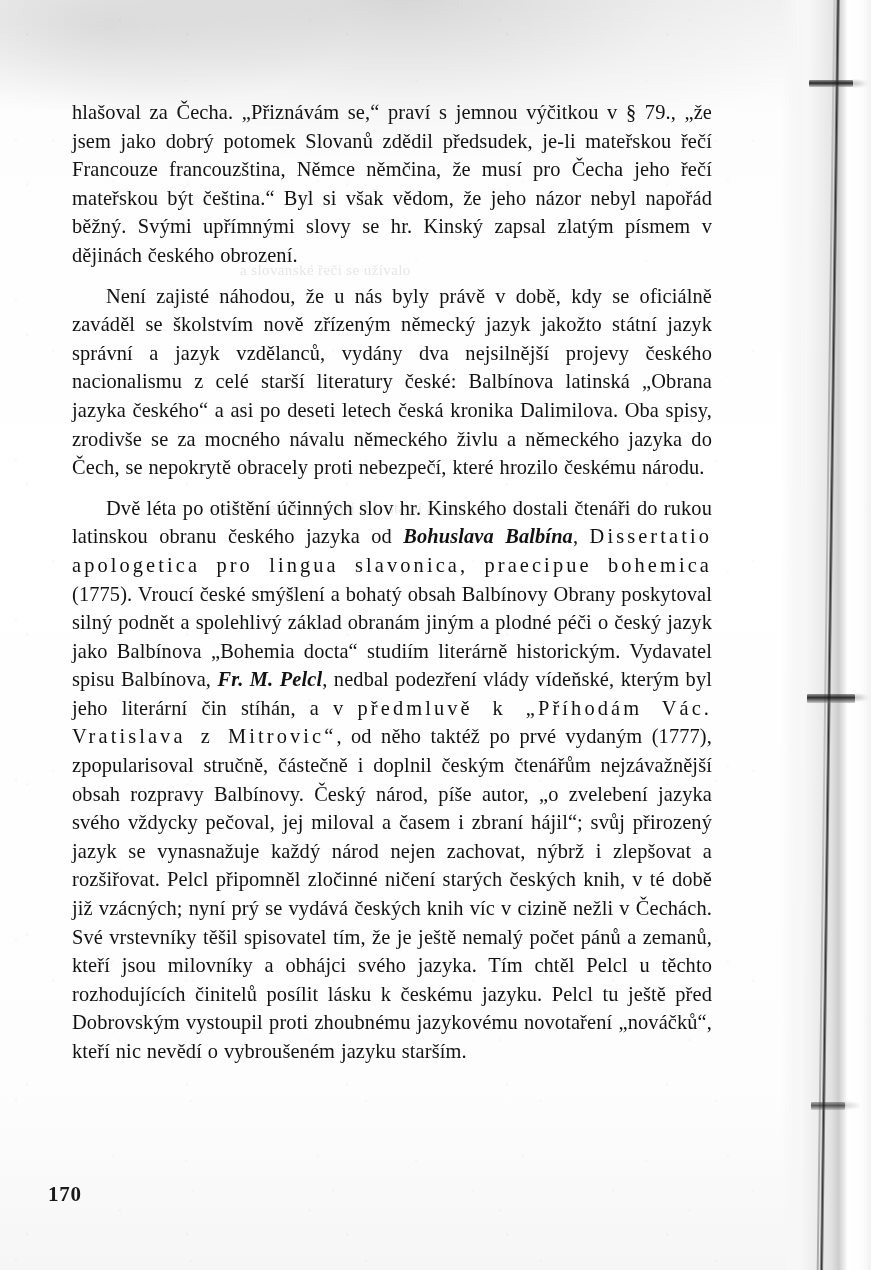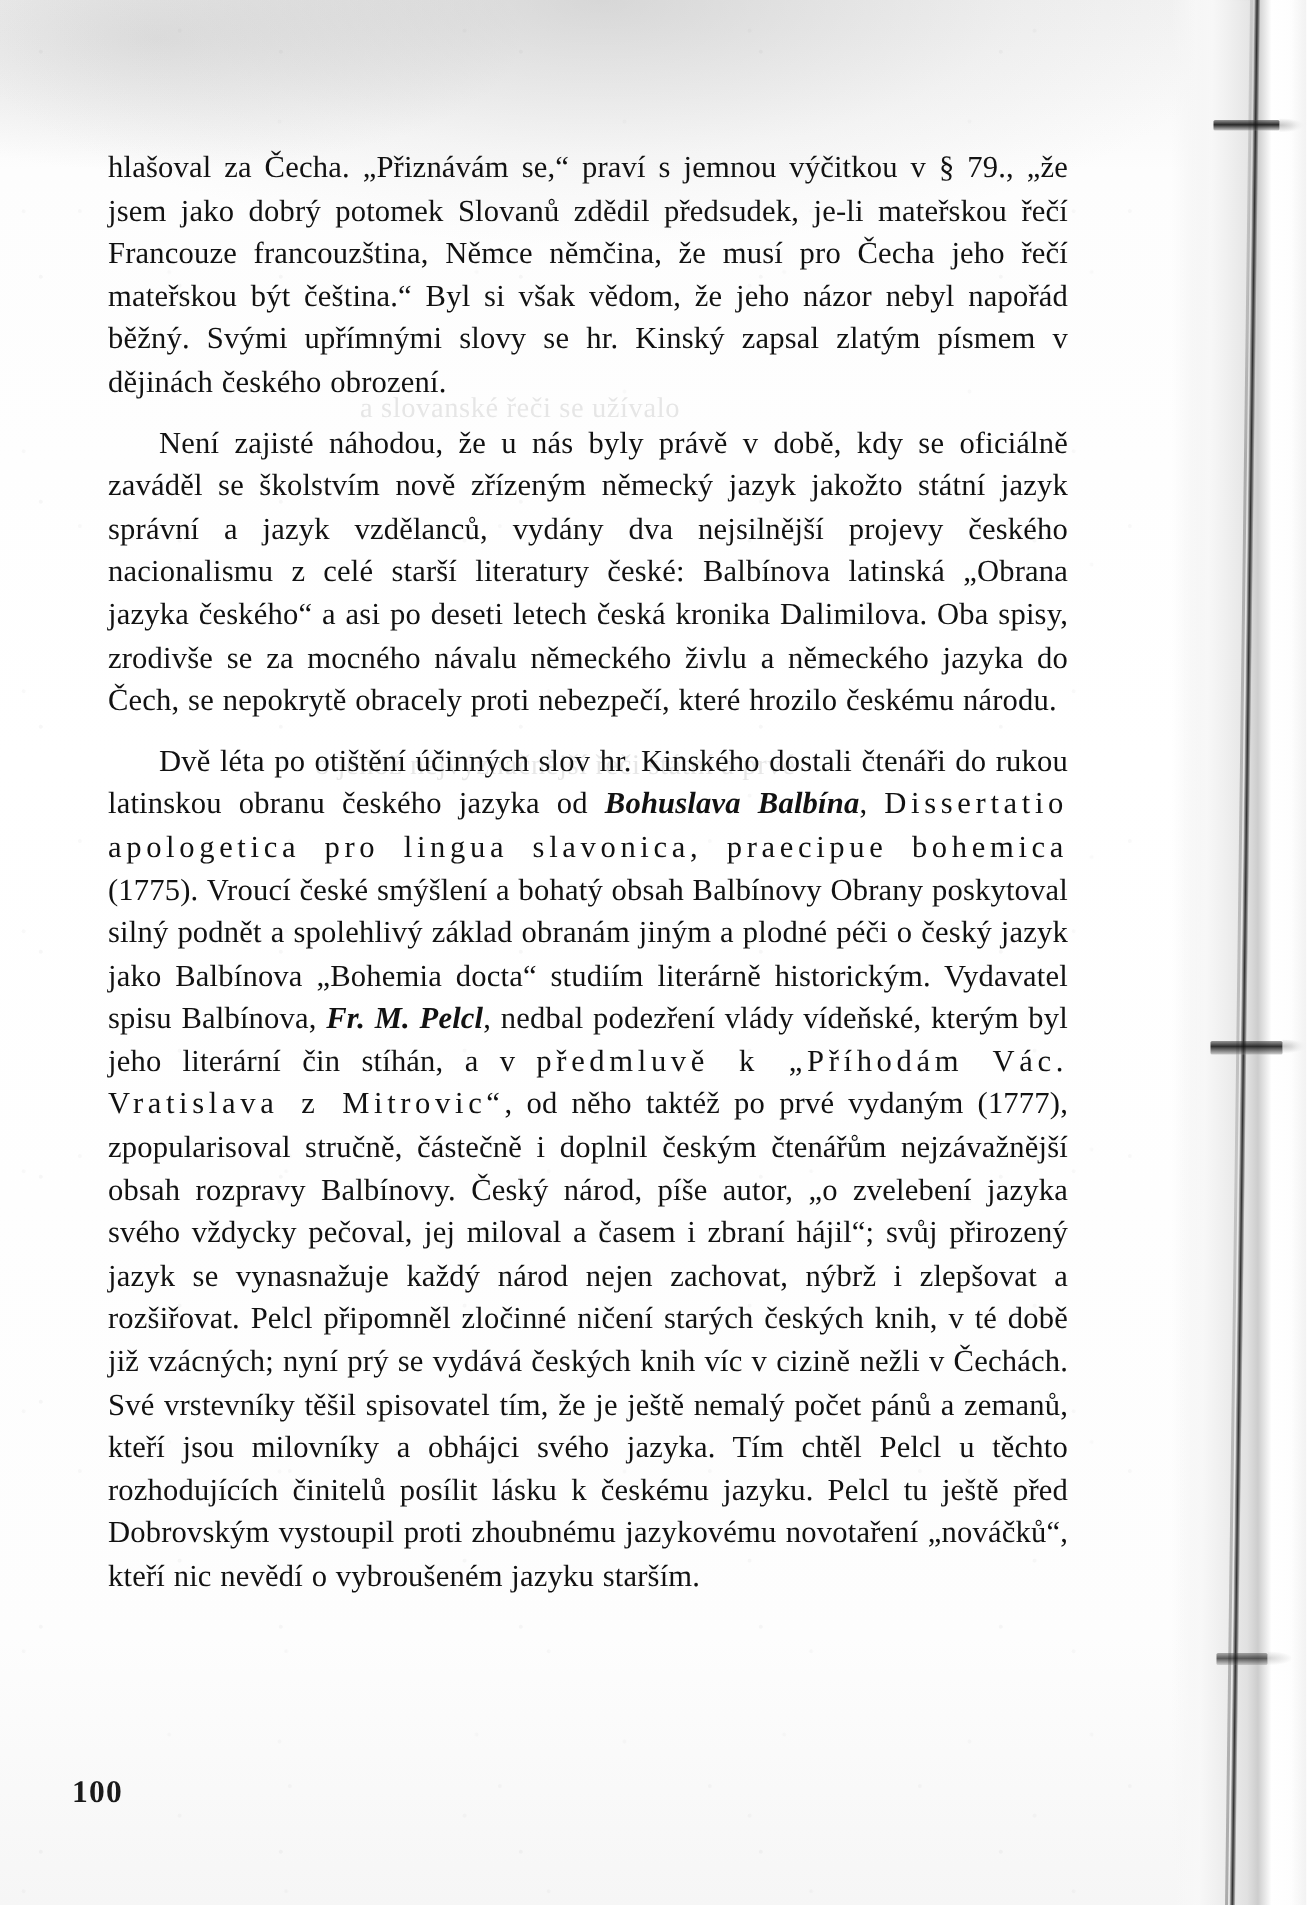--- a/index.html
+++ b/index.html
@@ -71,21 +71,21 @@
   .em-italic { font-style: italic; font-weight: 600; }
   .em-spaced {
     letter-spacing: 3.1px;
     word-spacing: 3.4px;
   }
 
   
   .showthrough {
     position: absolute;
     color: rgba(110,110,110,.17);
-    font-size: 19px;
+    font-size: 15px;
     letter-spacing: .4px;
     white-space: nowrap;
     pointer-events: none;
     user-select: none;
   }
 
   
   .folio {
     position: absolute;
     left: 48px;
@@ -201,21 +201,21 @@
   <div class="text-column">
 
     <p class="body-paragraph"><span>hlašoval za Čecha. „Přiznávám se,“ praví s jemnou výčitkou v § 79., „že jsem jako dobrý potomek Slovanů zdědil předsudek, je-li mateřskou řečí Francouze francouzština, Němce němčina, že musí pro Čecha jeho řečí mateřskou být čeština.“ Byl si však vědom, že jeho názor nebyl napořád běžný. Svými upřímnými slovy se hr. Kinský zapsal zlatým písmem v dějinách českého obrození.</span></p>
 
     <p class="body-paragraph"><span>Není zajisté náhodou, že u nás byly právě v době, kdy se oficiálně zaváděl se školstvím nově zřízeným německý jazyk jakožto státní jazyk správní a jazyk vzdělanců, vydány dva nejsilnější projevy českého nacionalismu z celé starší literatury české: Balbínova latinská „Obrana jazyka českého“ a asi po deseti letech česká kronika Dalimilova. Oba spisy, zrodivše se za mocného návalu německého živlu a německého jazyka do Čech, se nepokrytě obracely proti nebezpečí, které hrozilo českému národu.</span></p>
 
     <p class="body-paragraph"><span>Dvě léta po otištění účinných slov hr. Kinského dostali čtenáři do rukou latinskou obranu českého jazyka od </span><span class="em-italic">Bohuslava Balbína</span><span>, </span><span class="em-spaced">Dissertatio apologetica pro lingua slavonica, praecipue bohemica</span><span> (1775). Vroucí české smýšlení a bohatý obsah Balbínovy Obrany poskytoval silný podnět a spolehlivý základ obranám jiným a plodné péči o český jazyk jako Balbínova „Bohemia docta“ studiím literárně historickým. Vydavatel spisu Balbínova, </span><span class="em-italic">Fr. M. Pelcl</span><span>, nedbal podezření vlády vídeňské, kterým byl jeho literární čin stíhán, a v </span><span class="em-spaced">předmluvě k „Příhodám Vác. Vratislava z Mitrovic“</span><span>, od něho taktéž po prvé vydaným (1777), zpopularisoval stručně, částečně i doplnil českým čtenářům nejzávažnější obsah rozpravy Balbínovy. Český národ, píše autor, „o zvelebení jazyka svého vždycky pečoval, jej miloval a časem i zbraní hájil“; svůj přirozený jazyk se vynasnažuje každý národ nejen zachovat, nýbrž i zlepšovat a rozšiřovat. Pelcl připomněl zločinné ničení starých českých knih, v té době již vzácných; nyní prý se vydává českých knih víc v cizině nežli v Čechách. Své vrstevníky těšil spisovatel tím, že je ještě nemalý počet pánů a zemanů, kteří jsou milovníky a obhájci svého jazyka. Tím chtěl Pelcl u těchto rozhodujících činitelů posílit lásku k českému jazyku. Pelcl tu ještě před Dobrovským vystoupil proti zhoubnému jazykovému novotaření „nováčků“, kteří nic nevědí o vybroušeném jazyku starším.</span></p>
 
   </div>
 
-  <div class="folio">100</div>
+  <div class="folio">170</div>
 
   <div class="gutter">
     <div class="gutter-shade"></div>
     <div class="gutter-sheen"></div>
     <div class="gutter-fold inner"></div>
     <div class="gutter-fold"></div>
     <div class="staple s-top"></div>
     <div class="staple s-mid"></div>
     <div class="staple s-low"></div>
     <div class="gutter-edge-dark"></div>

